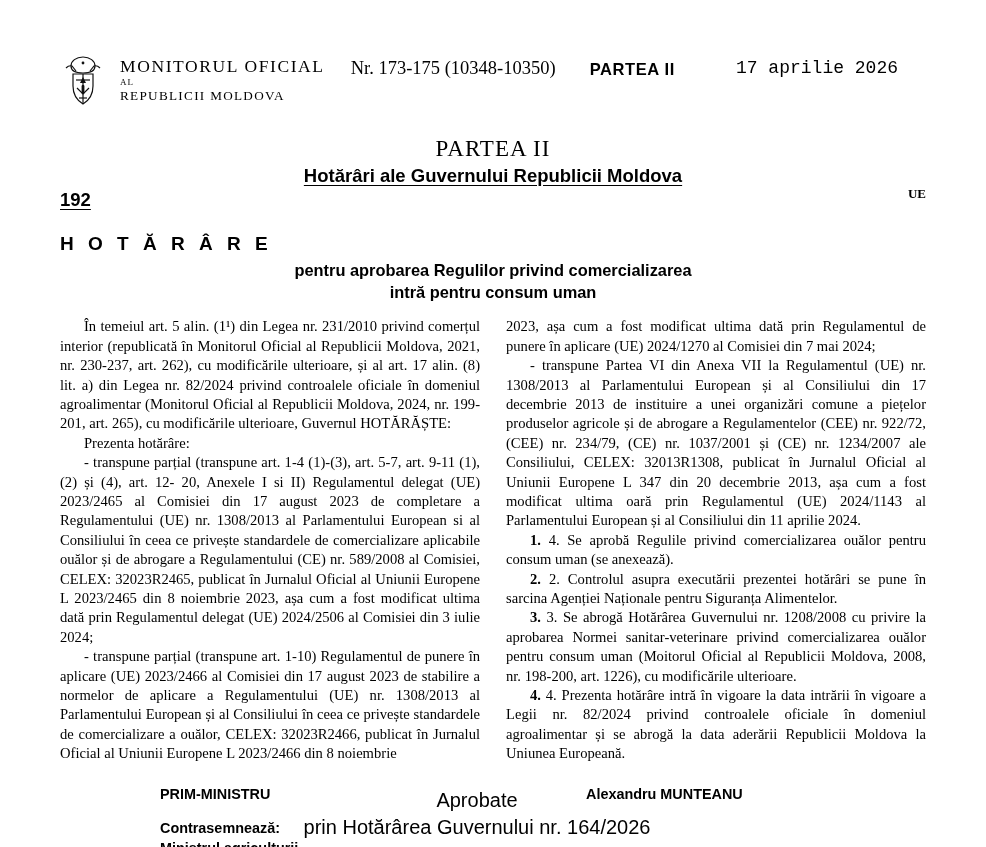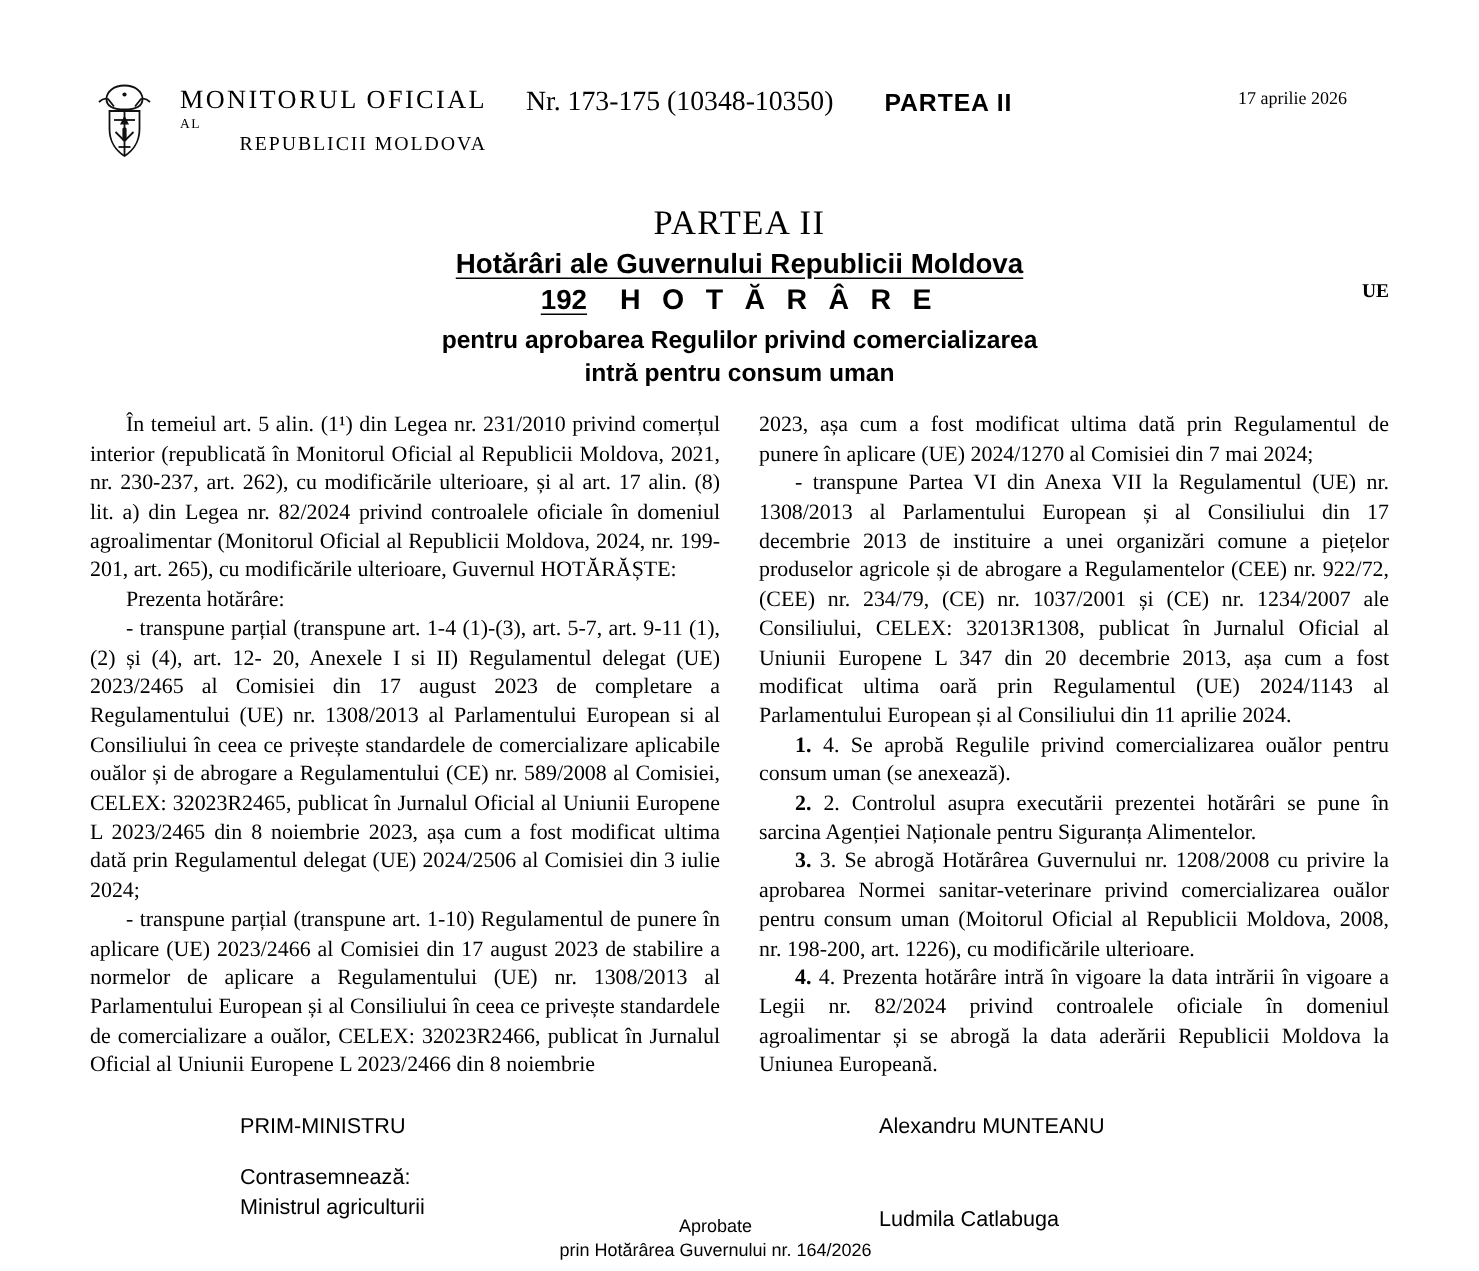--- a/index.html
+++ b/index.html
@@ -53,43 +53,43 @@
     font-family: "Liberation Serif", serif;
     font-size: 9px;
     letter-spacing: 1px;
     text-align: left;
     line-height: 1.1;
   }
   .mo-line2 {
     font-family: "Liberation Serif", serif;
     font-size: 13.2px;
     letter-spacing: 1.3px;
-    text-align: right;
+    text-align: left;
     line-height: 1.2;
     white-space: nowrap;
   }
   .mo-issue {
     font-family: "Liberation Serif", serif;
     font-size: 18.5px;
     margin-left: 26px;
     padding-top: 6px;
     white-space: nowrap;
   }
   .mo-part {
     font-family: "Liberation Sans", sans-serif;
     font-weight: bold;
     font-size: 16.5px;
     letter-spacing: 0.6px;
     margin-left: 34px;
     padding-top: 8px;
     white-space: nowrap;
   }
   .mo-date {
-    font-family: Liberation Serif, serif;
-    font-size: 12px;
+    font-family: Liberation Mono, monospace;
+    font-size: 18px;
     margin-left: auto;
     padding-top: 6px;
     white-space: nowrap;
   }
 
   
   .titleblock {
     text-align: center;
     margin-top: 28px;
     padding: 0 60px;
@@ -108,20 +108,21 @@
     text-decoration: underline;
     text-underline-offset: 3px;
     margin-bottom: 2px;
   }
   .t-num-row {
     display: flex;
     justify-content: center;
     align-items: baseline;
     gap: 22px;
     margin-bottom: 4px;
+    flex-direction: column;
   }
   .t-num {
     font-family: "Liberation Sans", sans-serif;
     font-weight: bold;
     font-size: 18.5px;
     text-decoration: underline;
     text-underline-offset: 3px;
   }
   .t-word {
     font-family: "Liberation Sans", sans-serif;
@@ -173,26 +174,26 @@
     gap: 26px;
   }
   .sig-col {
     flex: 1 1 0;
     font-family: "Liberation Sans", sans-serif;
     font-size: 14.4px;
     line-height: 1.4;
   }
   .sig-left { padding-left: 100px; }
   .sig-right { padding-left: 60px; }
-  .bold { font-weight: normal; }
+  .bold { font-weight: bold; }
   .sig-gap { height: 14px; }
   .approved {
     text-align: center;
     font-family: "Liberation Sans", sans-serif;
-    font-size: 12px;
+    font-size: 20px;
     line-height: 1.35;
     margin-top: 10px;
     padding-right: 32px;
   }
   .footer-wrap {
     position: absolute;
     left: 0;
     right: 0;
     bottom: 6px;
   }

